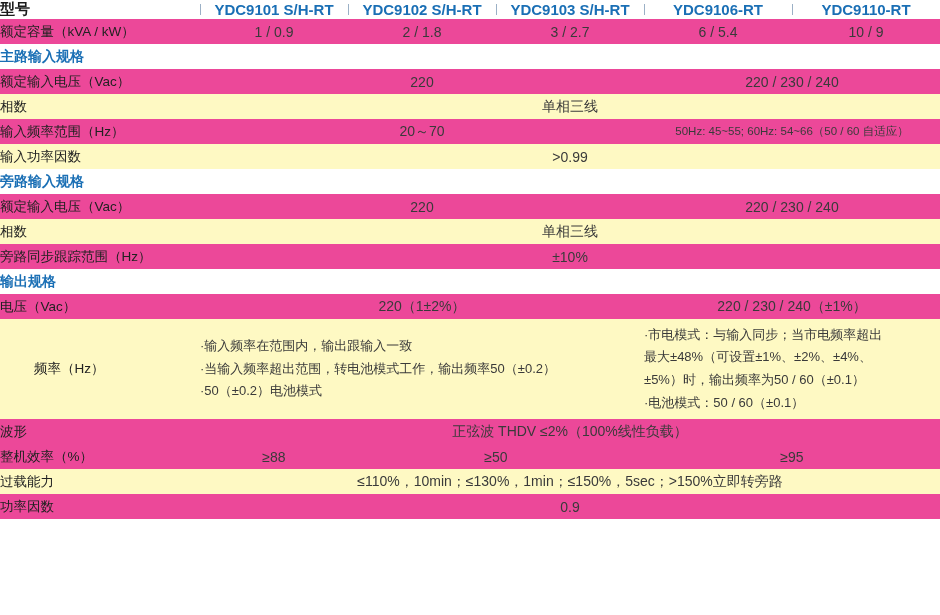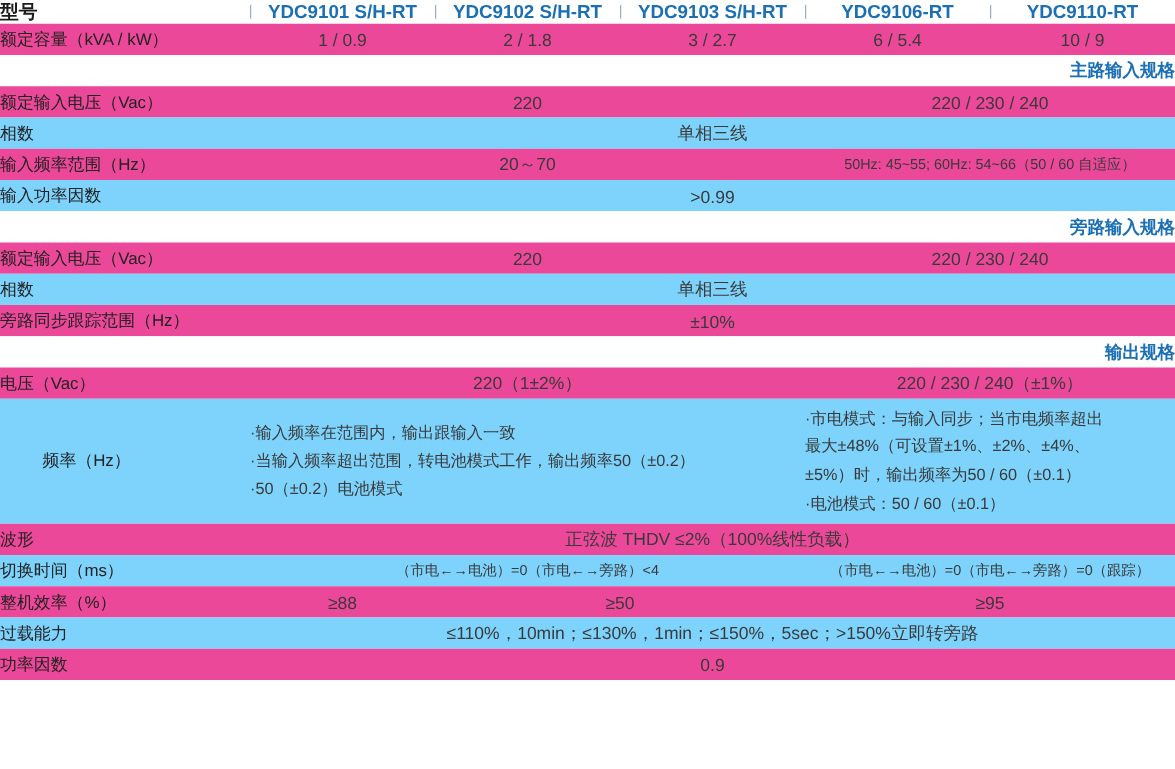--- a/index.html
+++ b/index.html
@@ -79,24 +79,24 @@
     font-size: 11.5px;
   }
   .section-cell {
     font-size: 14px;
     color: #1a6fb5;
     font-weight: bold;
     padding-left: 6px;
     text-align: left;
   }
   tr.shade td { background: #ec4899; margin-top: 31px; }
-  tr.plain td { background: #7dd3fc; }
+  tr.plain td { background: #fef9c3; }
   tr.section td { background: #ffffff; }
   tr.data td { height: 25px; }
-  tr.section td { height: 25px; text-align: right; }
+  tr.section td { height: 25px; }
 
   .freq-list {
     text-align: left;
     padding-left: 14px;
     line-height: 1.75;
     font-size: 13px;
     color: #3a3a3a;
   }
   .freq-list div { white-space: nowrap; }
   .freq-right {
@@ -211,25 +211,20 @@
           <div>±5%）时，输出频率为50 / 60（±0.1）</div>
           <div>·电池模式：50 / 60（±0.1）</div>
         </td>
       </tr>
 
       <tr class="data shade">
         <td class="label-cell">波形</td>
         <td class="val-cell" colspan="5">正弦波 THDV ≤2%（100%线性负载）</td>
       </tr>
 
-      <tr class="data plain">
-        <td class="label-cell">切换时间（ms）</td>
-        <td class="val-cell val-small" colspan="3">（市电←→电池）=0（市电←→旁路）&lt;4</td>
-        <td class="val-cell val-small" colspan="2">（市电←→电池）=0（市电←→旁路）=0（跟踪）</td>
-      </tr>
 
       <tr class="data shade">
         <td class="label-cell">整机效率（%）</td>
         <td class="val-cell">≥88</td>
         <td class="val-cell" colspan="2">≥50</td>
         <td class="val-cell" colspan="2">≥95</td>
       </tr>
 
       <tr class="data plain">
         <td class="label-cell">过载能力</td>

